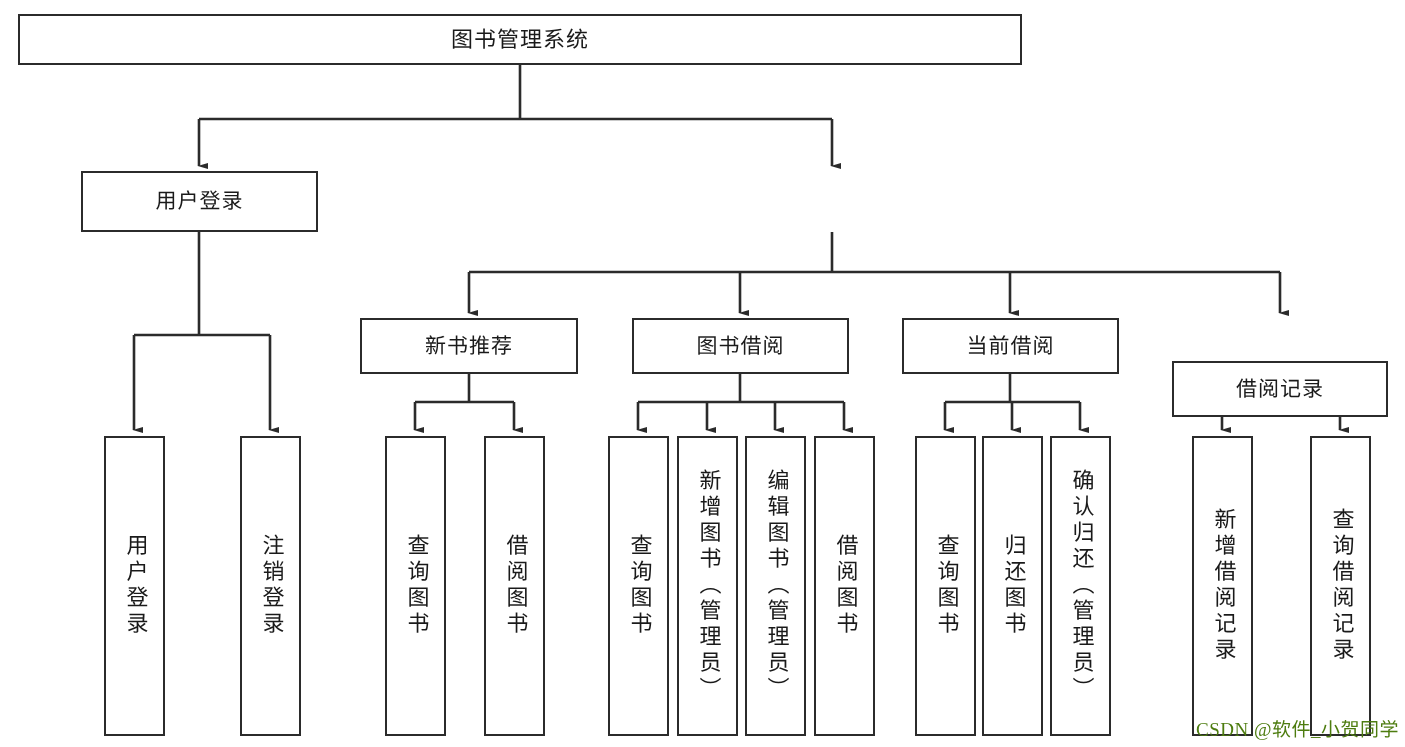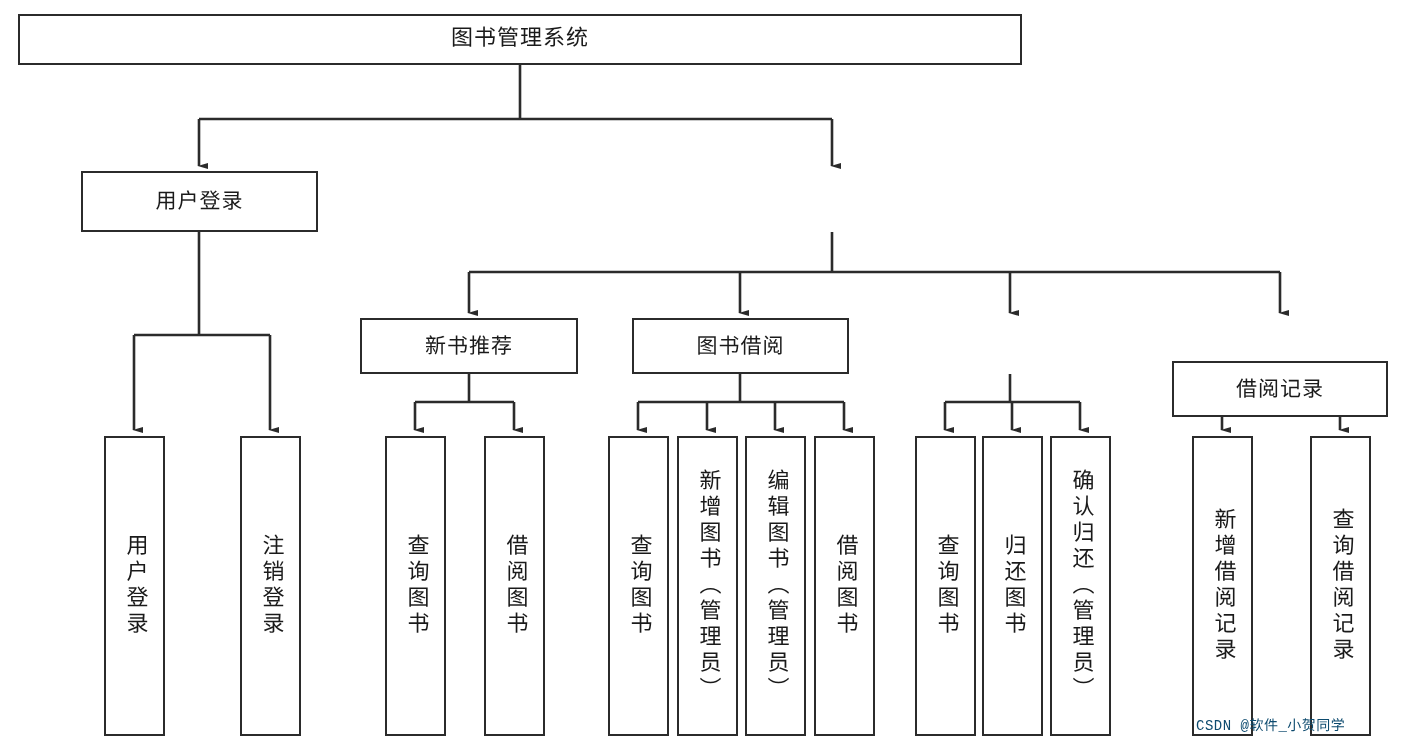--- a/index.html
+++ b/index.html
@@ -40,46 +40,45 @@
     color: #1a1a1a;
     font-size: 21px;
     line-height: 1.18;
     letter-spacing: 1px;
     white-space: nowrap;
     text-align: center;
   }
   
   .node.root .node-label {
     font-size: 22px;
-    font-family: Liberation Mono, monospace;
   }
   
   .node.leaf {
     align-items: center;
     justify-content: center;
   }
   .node.leaf .node-label {
     writing-mode: vertical-rl;
     text-orientation: upright;
     font-size: 22px;
     letter-spacing: 4px;
     line-height: 1;
     white-space: nowrap;
     max-height: 272px;
   }
   #watermark {
     position: absolute;
     left: 1196px;
     top: 714px;
-    font-size: 14px;
-    color: #0c4a6e;
+    font-size: 19px;
+    color: #4d7c0f;
     letter-spacing: 0.5px;
     white-space: nowrap;
     z-index: 3;
-    font-family: Liberation Mono, monospace;
+    font-family: Liberation Serif, serif;
   }
 </style>
 </head>
 <body>
 
 <div id="diagram-canvas">
 
   <svg id="edge-layer" viewBox="0 0 1405 747" width="1405" height="747" xmlns="http://www.w3.org/2000/svg">
     <defs>
       <marker id="arrow" markerWidth="10" markerHeight="11" refX="3" refY="9.2" orient="auto" markerUnits="userSpaceOnUse">
@@ -142,20 +141,23 @@
 
 
   <div class="node" style="left:632px; top:318px; width:217px; height:56px;">
     <span class="node-label">图书借阅</span>
   </div>
 
   <div class="node" style="left:360px; top:318px; width:218px; height:56px;">
     <span class="node-label">新书推荐</span>
   </div>
 
+  <div class="node" style="left:902px; top:318px; width:217px; height:56px;">
+    <span class="node-label">当前借阅</span>
+  </div>
 
   <div class="node" style="left:1172px; top:318px; width:216px; height:56px;margin-top:43px;">
     <span class="node-label">借阅记录</span>
   </div>
 
   <div class="node leaf" style="left:104px; top:436px; width:61px; height:300px;">
     <span class="node-label">用户登录</span>
   </div>
   <div class="node leaf" style="left:240px; top:436px; width:61px; height:300px;">
     <span class="node-label">注销登录</span>

